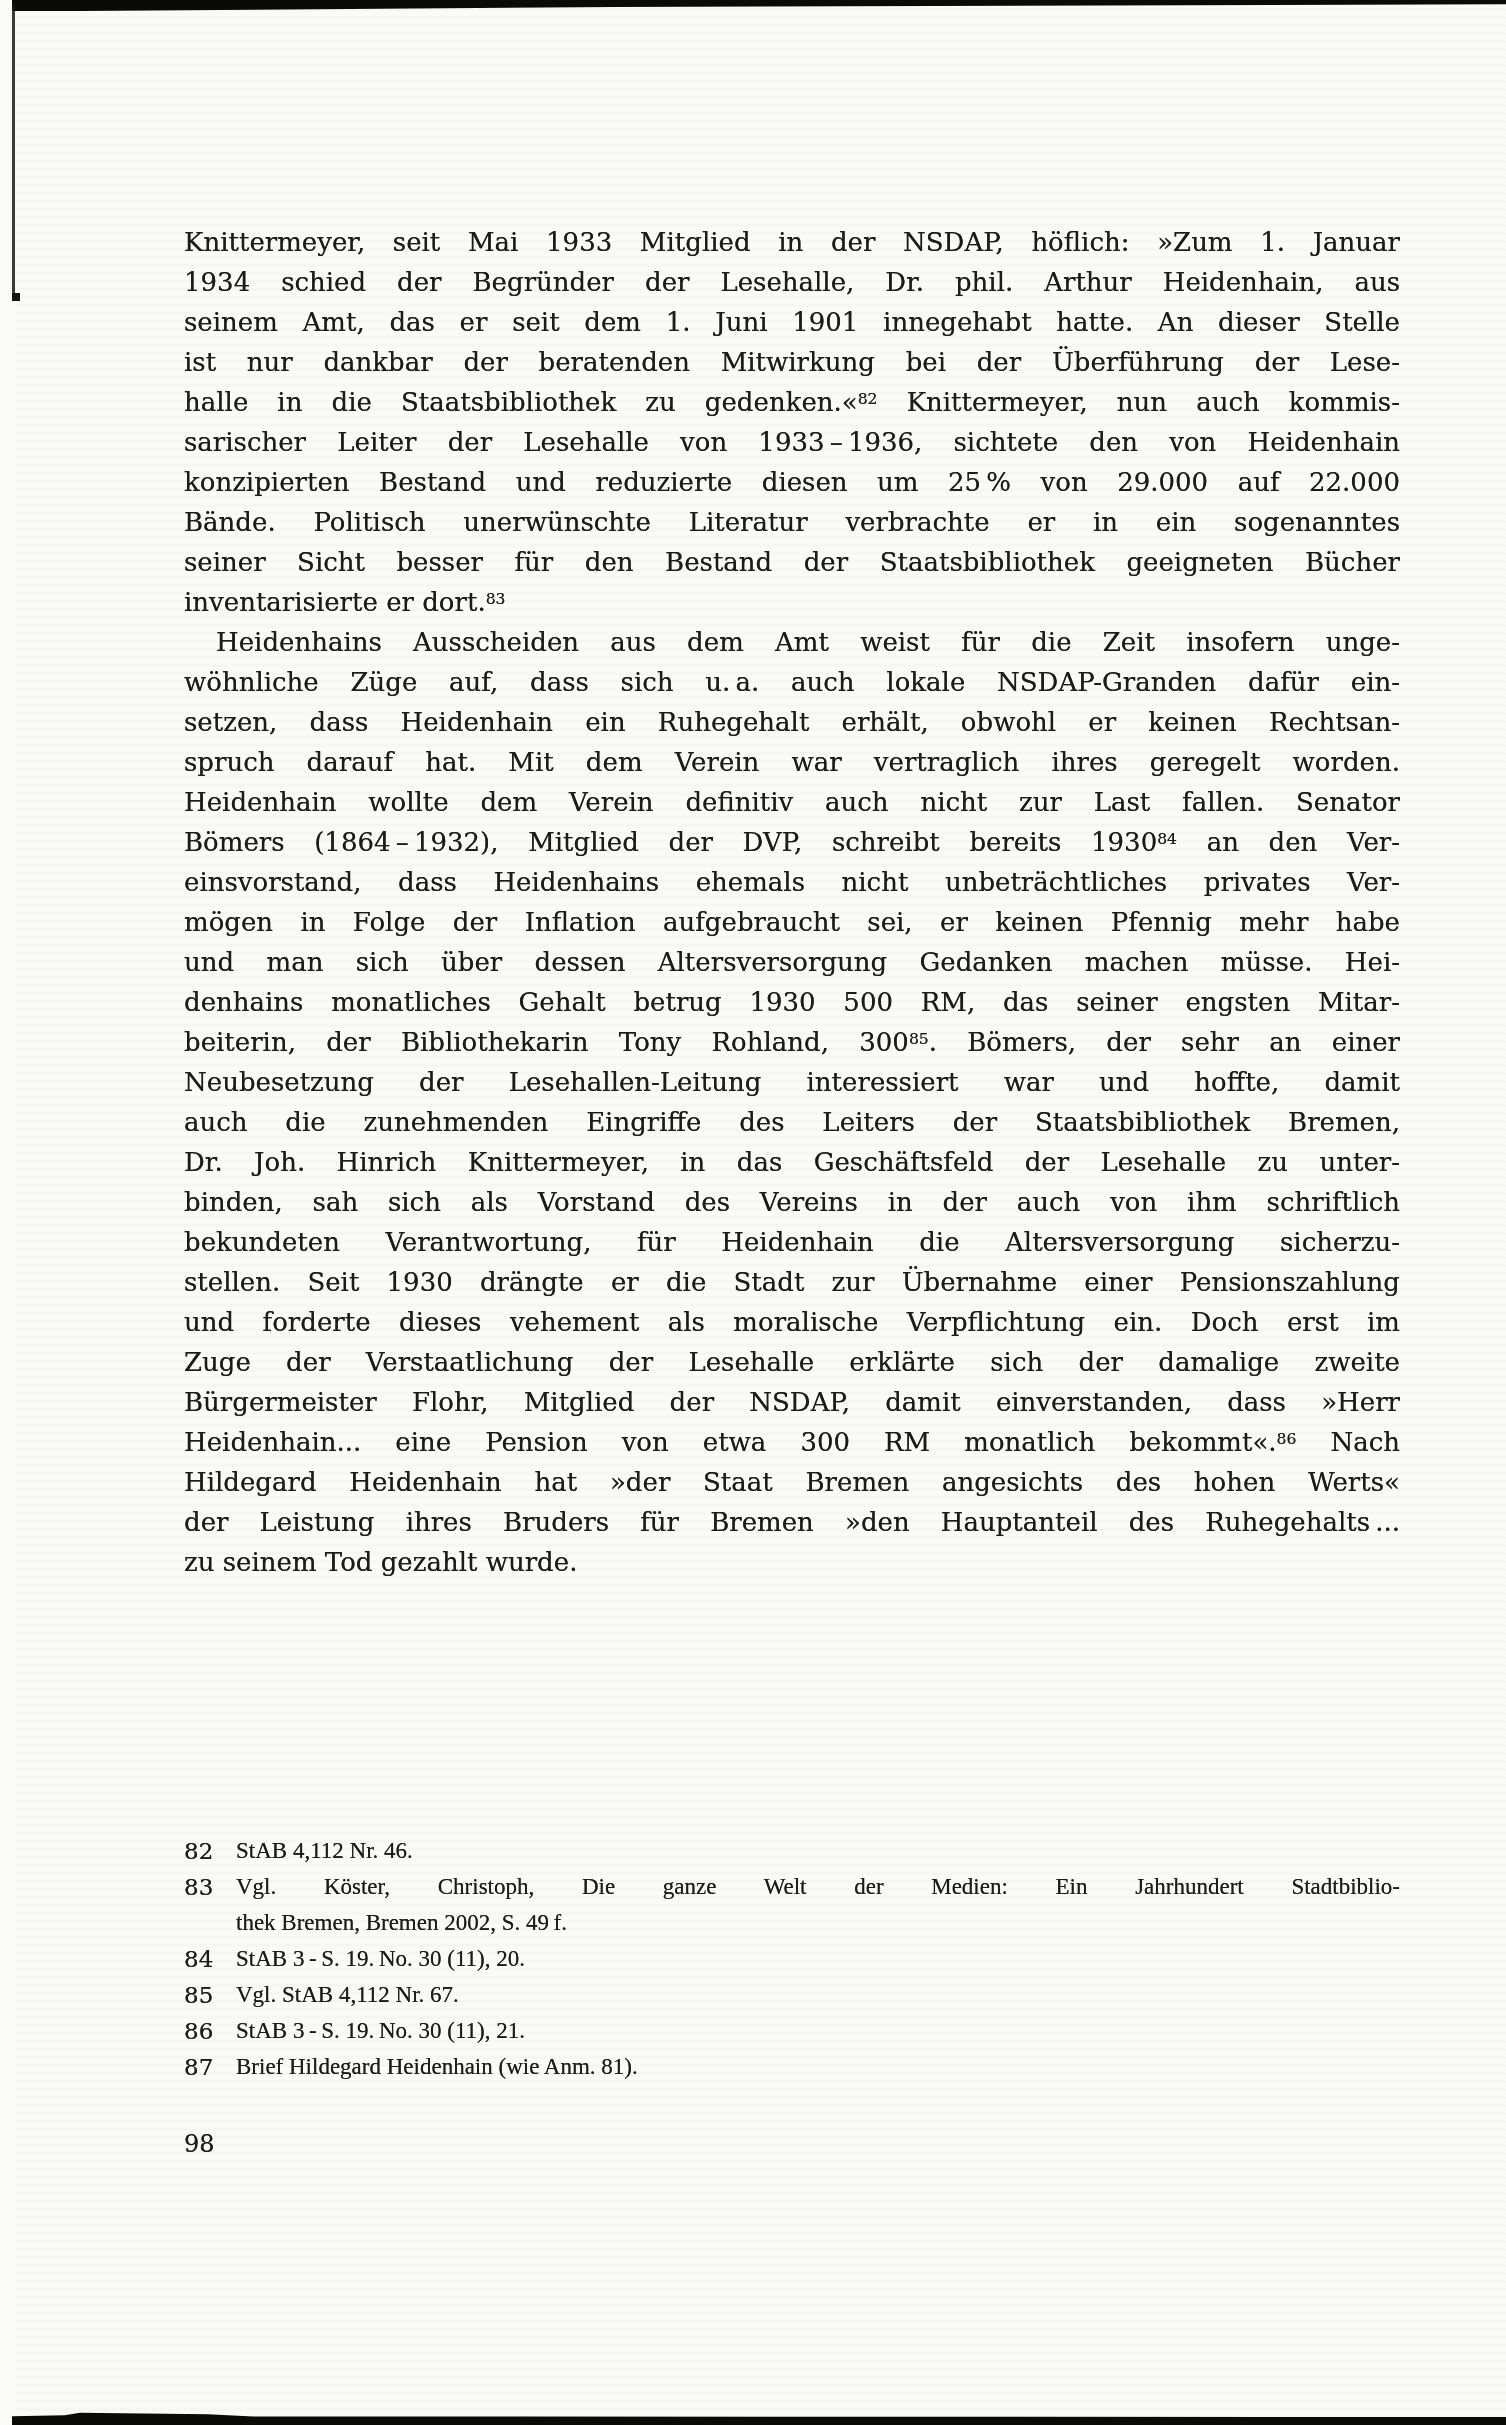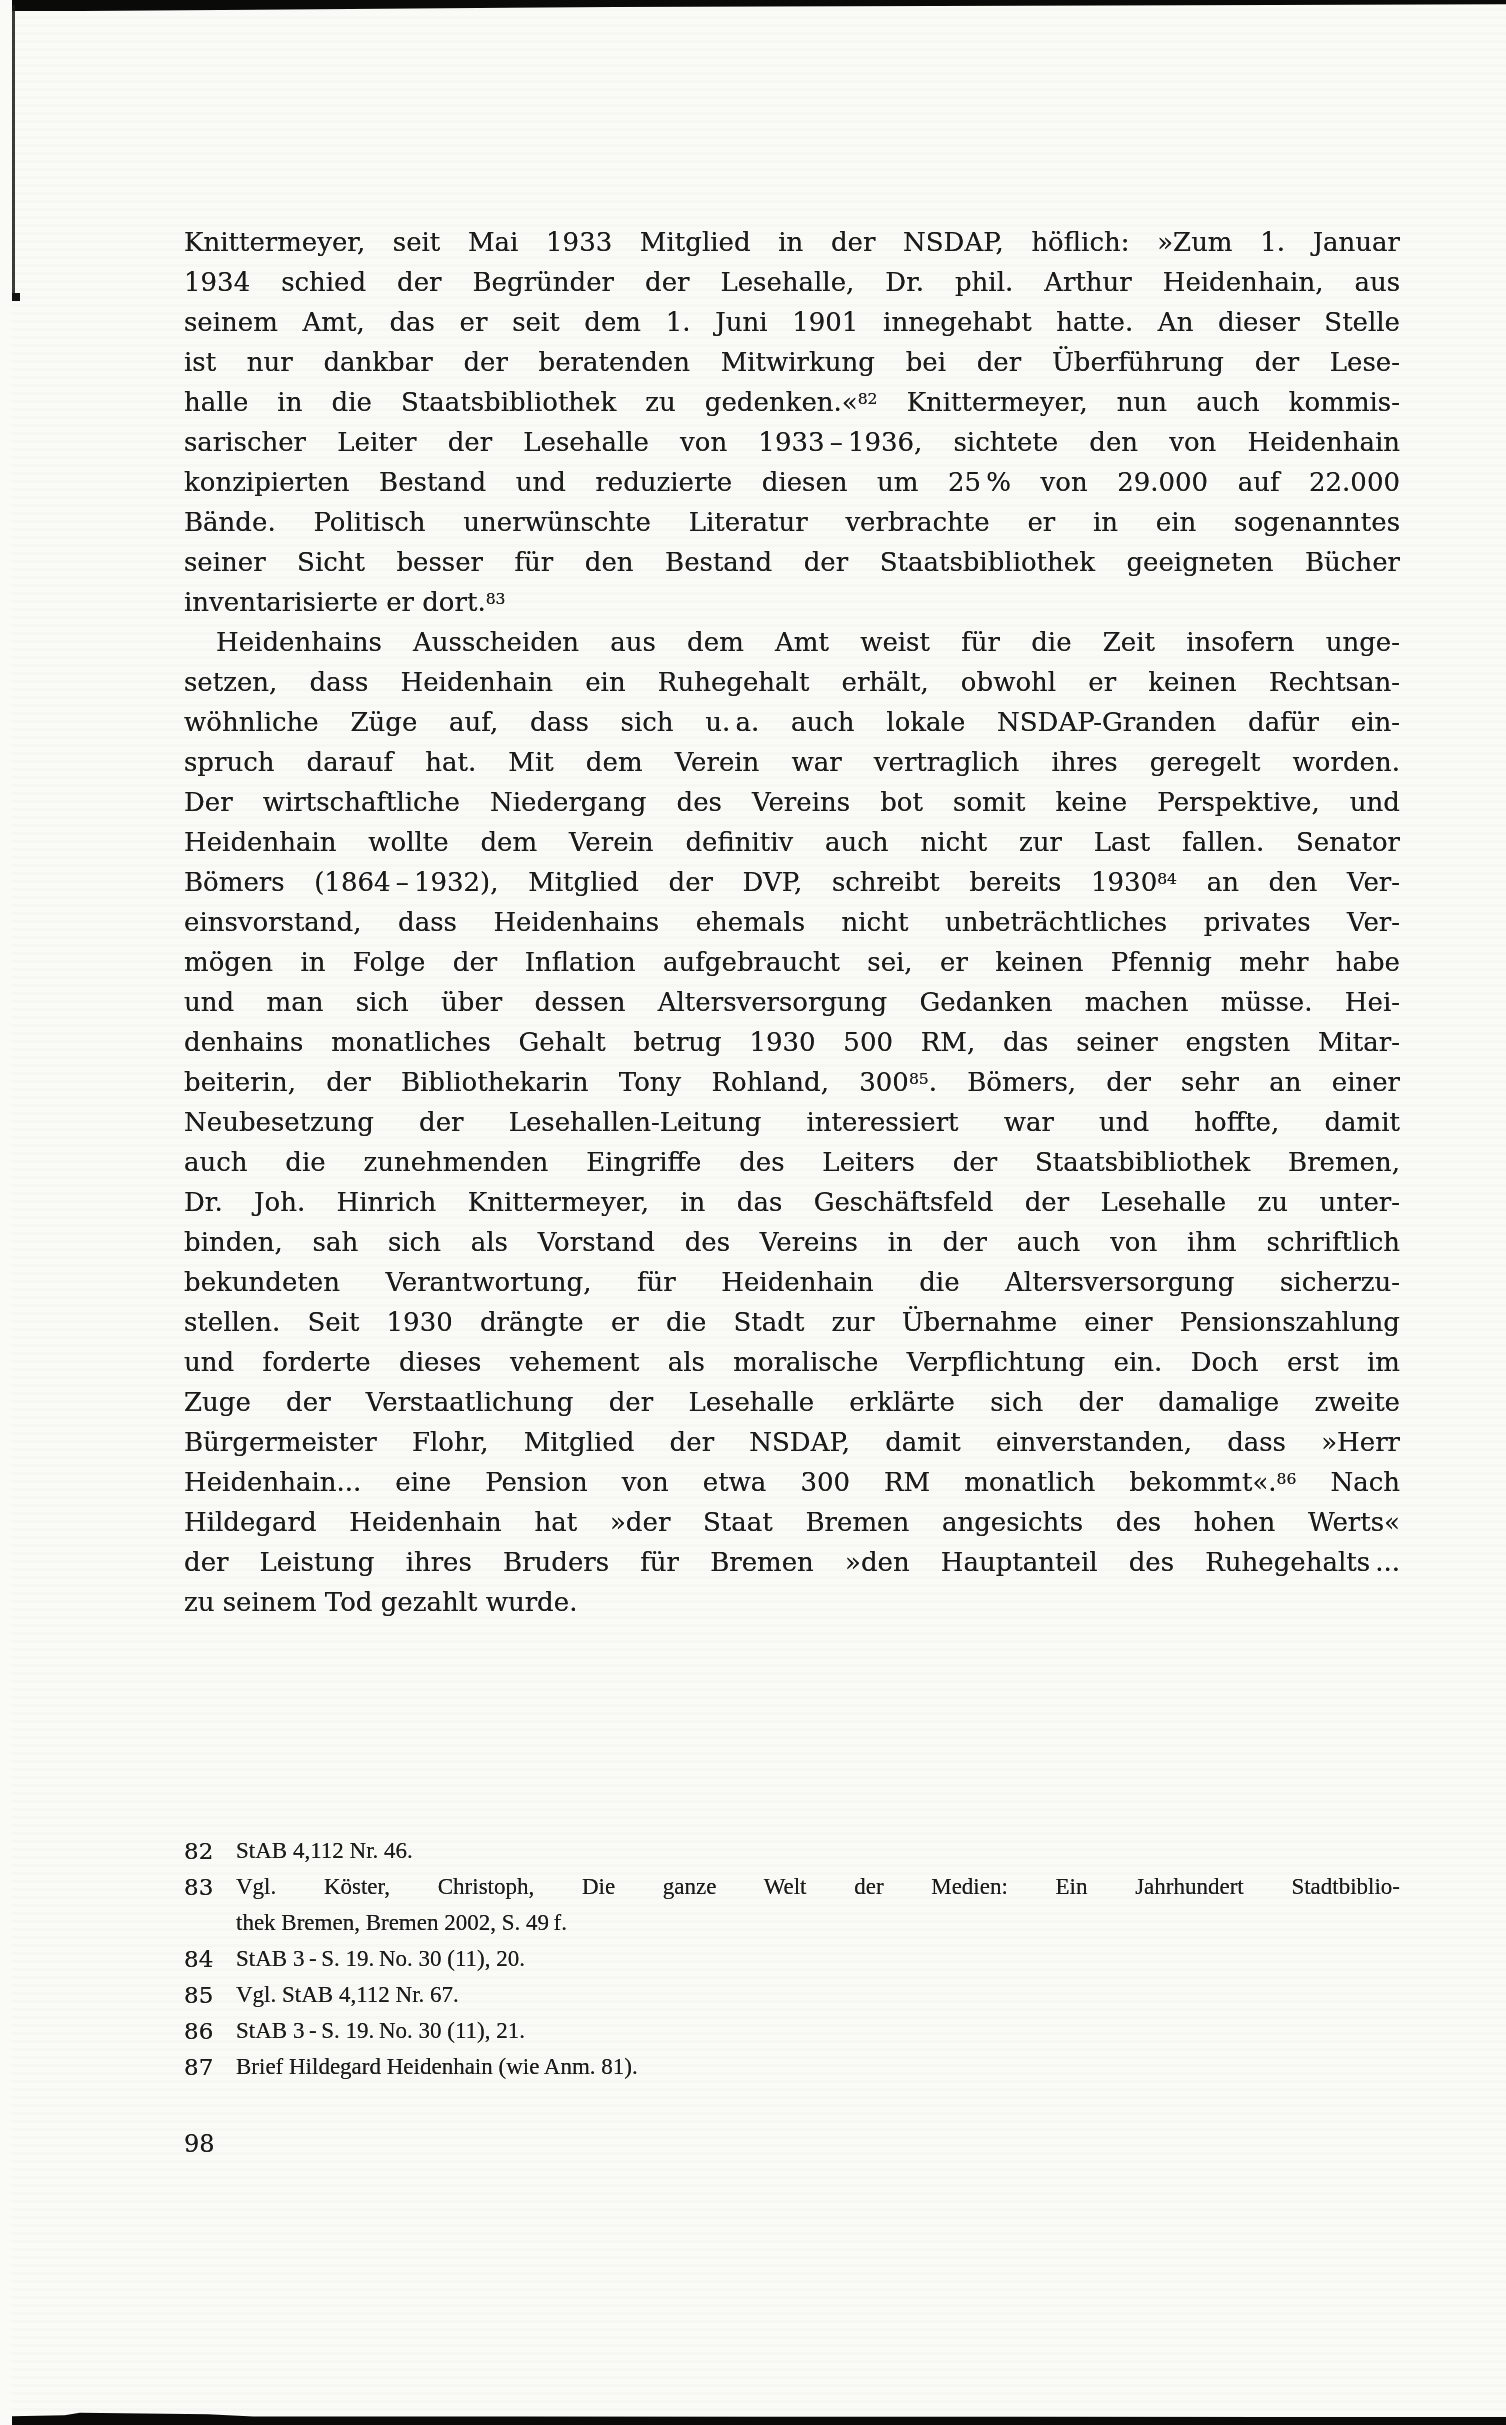--- a/index.html
+++ b/index.html
@@ -126,24 +126,23 @@
         <div class="line">ist nur dankbar der beratenden Mitwirkung bei der Überführung der Lese-</div>
         <div class="line">halle in die Staatsbibliothek zu gedenken.«<sup>82</sup> Knittermeyer, nun auch kommis-</div>
         <div class="line">sarischer Leiter der Lesehalle von 1933 – 1936, sichtete den von Heidenhain</div>
         <div class="line">konzipierten Bestand und reduzierte diesen um 25 % von 29.000 auf 22.000</div>
         <div class="line">Bände. Politisch unerwünschte Literatur verbrachte er in ein sogenanntes</div>
         <div class="line">seiner Sicht besser für den Bestand der Staatsbibliothek geeigneten Bücher</div>
         <div class="line last">inventarisierte er dort.<sup>83</sup></div>
       </div>
       <div class="para">
         <div class="line indent">Heidenhains Ausscheiden aus dem Amt weist für die Zeit insofern unge-</div>
+        <div class="line">wöhnliche Züge auf, dass sich u. a. auch lokale NSDAP-Granden dafür ein-</div>
         <div class="line">setzen, dass Heidenhain ein Ruhegehalt erhält, obwohl er keinen Rechtsan-</div>
-        <div class="line">wöhnliche Züge auf, dass sich u. a. auch lokale NSDAP-Granden dafür ein-</div>
         <div class="line">spruch darauf hat. Mit dem Verein war vertraglich ihres geregelt worden.</div>
-        <div class="line">Der wirtschaftliche Niedergang des Vereins bot somit keine Perspektive, und</div>
         <div class="line">Heidenhain wollte dem Verein definitiv auch nicht zur Last fallen. Senator</div>
         <div class="line">Bömers (1864 – 1932), Mitglied der DVP, schreibt bereits 1930<sup>84</sup> an den Ver-</div>
         <div class="line">einsvorstand, dass Heidenhains ehemals nicht unbeträchtliches privates Ver-</div>
         <div class="line">mögen in Folge der Inflation aufgebraucht sei, er keinen Pfennig mehr habe</div>
         <div class="line">und man sich über dessen Altersversorgung Gedanken machen müsse. Hei-</div>
         <div class="line">denhains monatliches Gehalt betrug 1930 500 RM, das seiner engsten Mitar-</div>
         <div class="line">beiterin, der Bibliothekarin Tony Rohland, 300<sup>85</sup>. Bömers, der sehr an einer</div>
         <div class="line">Neubesetzung der Lesehallen-Leitung interessiert war und hoffte, damit</div>
         <div class="line">auch die zunehmenden Eingriffe des Leiters der Staatsbibliothek Bremen,</div>
         <div class="line">Dr. Joh. Hinrich Knittermeyer, in das Geschäftsfeld der Lesehalle zu unter-</div>

